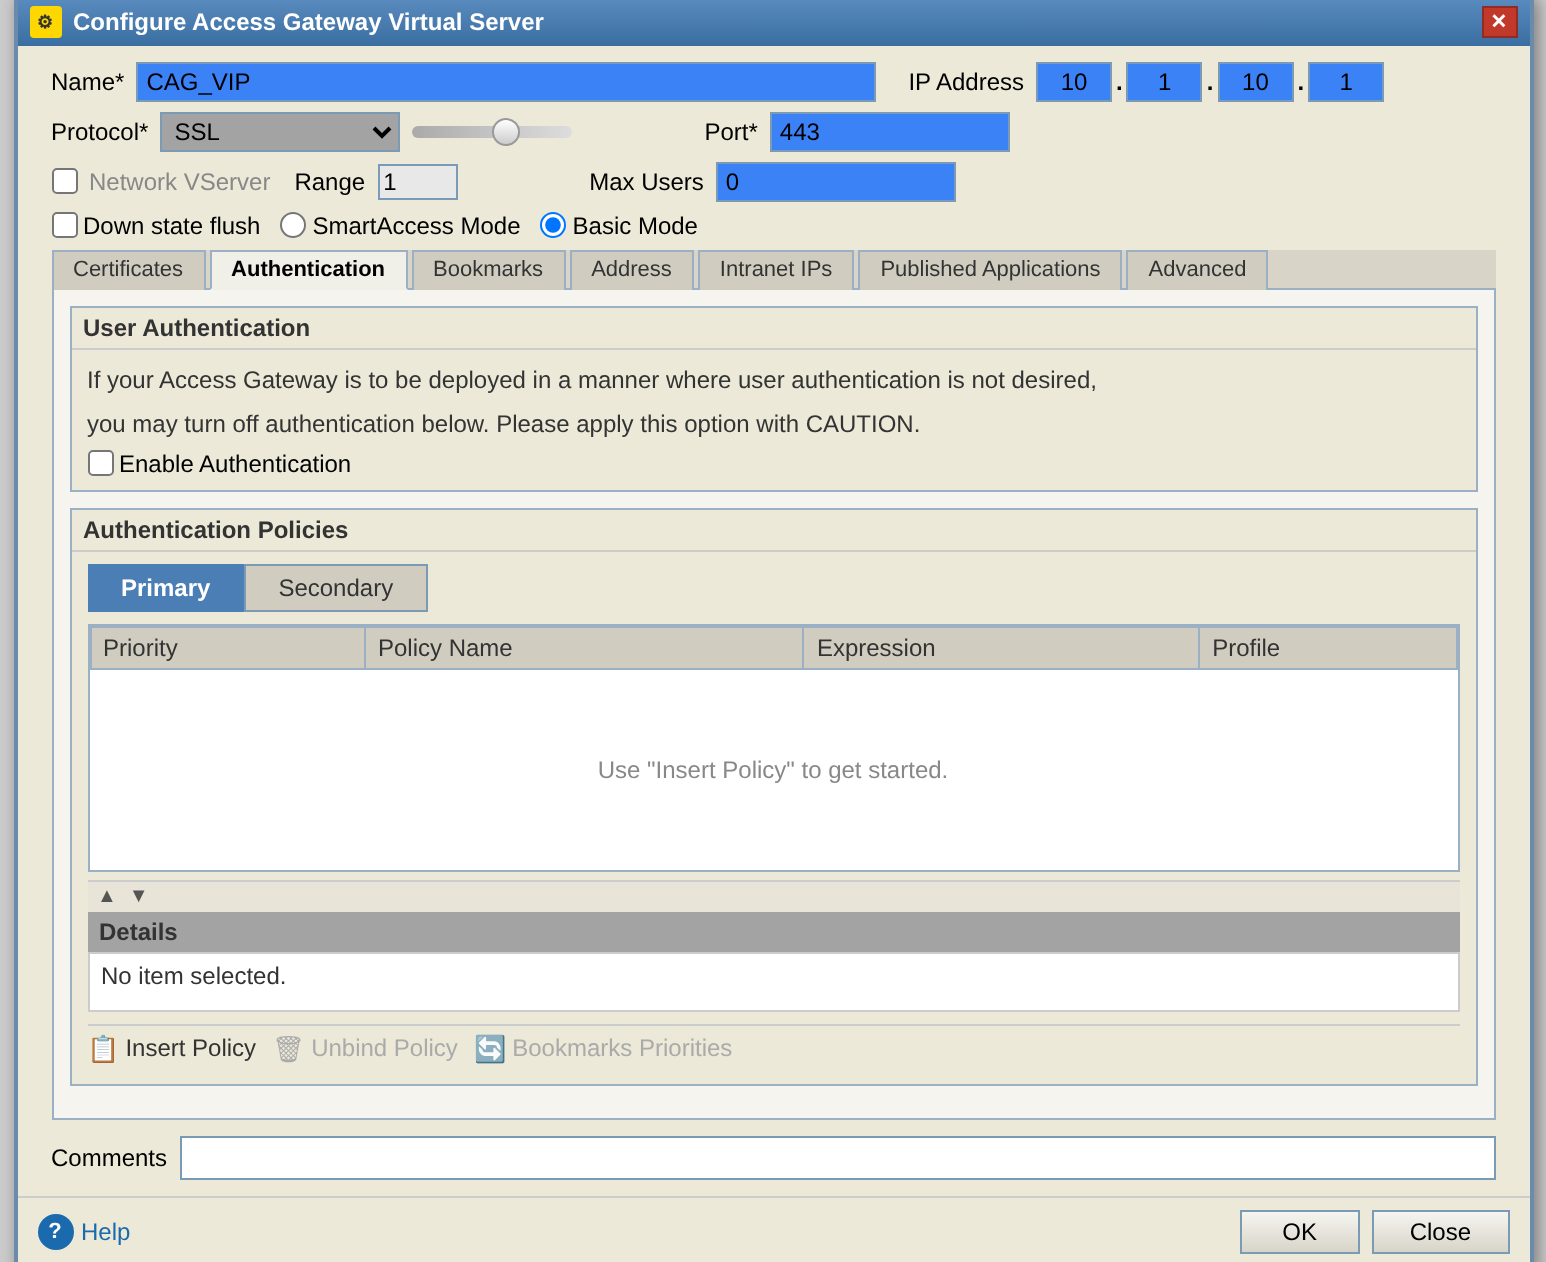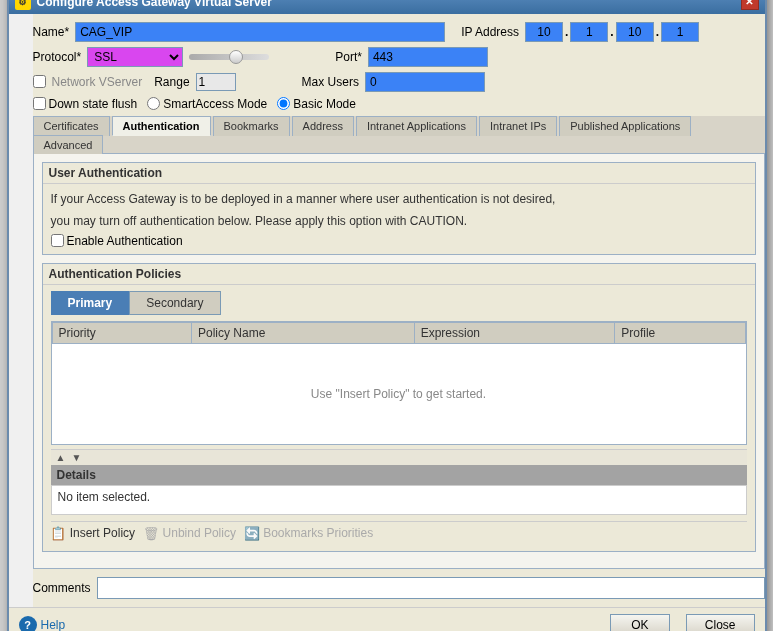--- a/index.html
+++ b/index.html
@@ -53,23 +53,22 @@
       width: 18px;
       height: 16px;
       font-size: 10px;
       cursor: pointer;
       display: flex;
       align-items: center;
       justify-content: center;
       font-weight: bold;
     }
     .content {
-      padding: 8px 0;
+      padding: 8px 17px;
       background: #ece9d8;
-      margin-left: 24px;
     }
     .form-row {
       display: flex;
       align-items: center;
       margin-bottom: 5px;
       gap: 6px;
     }
     .label {
       font-size: 12px;
       white-space: nowrap;
@@ -78,24 +77,24 @@
       border: 1px solid #7a9ab5;
       background: #3b82f6;
       padding: 2px 4px;
       font-size: 12px;
       height: 20px;
     }
     .name-input { width: 370px; }
     .ip-part { width: 38px; text-align: center; }
     .port-input { width: 120px; }
     .protocol-select {
-      width: 96px;
+      width: 120px;
       height: 20px;
       border: 1px solid #7a9ab5;
-      background: #d946ef;
+      background: #a3a3a3;
       font-size: 12px;
       padding: 0 2px;
     }
     .slider-track {
       width: 80px;
       height: 6px;
       background: linear-gradient(to right, #aaa, #ddd);
       border-radius: 3px;
       position: relative;
       display: inline-block;
@@ -340,21 +339,21 @@
       color: white;
       border-radius: 50%;
       display: flex;
       align-items: center;
       justify-content: center;
       font-size: 11px;
       font-weight: bold;
     }
     .ok-close-btns {
       display: flex;
-      gap: 16px;
+      gap: 6px;
     }
     .dialog-btn {
       background: linear-gradient(to bottom, #f5f5f0, #d8d4c8);
       border: 1px solid #7a9ab5;
       padding: 3px 18px;
       font-size: 12px;
       cursor: pointer;
       min-width: 60px;
       text-align: center;
     }
@@ -434,21 +433,20 @@
         <span>Basic Mode</span>
       </label>
     </div>
 
     <div class="tabs-container">
       <div class="tab-bar">
         <div class="tab">Certificates</div>
         <div class="tab active">Authentication</div>
         <div class="tab">Bookmarks</div>
         <div class="tab">Address</div>
-        <div class="tab">Intranet Applications</div>
         <div class="tab">Intranet IPs</div>
         <div class="tab">Published Applications</div>
         <div class="tab">Advanced</div>
       </div>
 
       <div class="tab-content">
 
         <div class="section-box">
           <div class="section-title">User Authentication</div>
           <div class="section-body">

